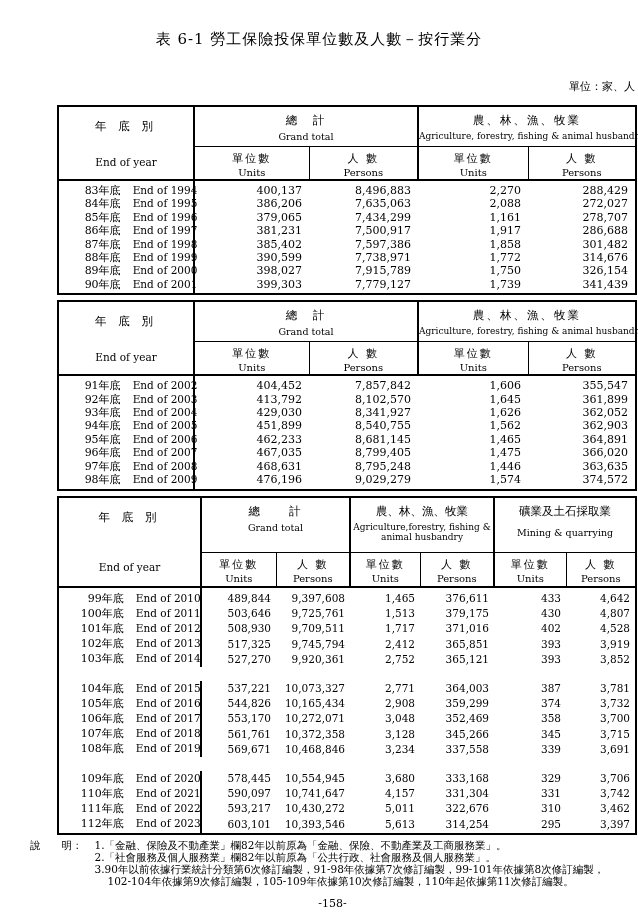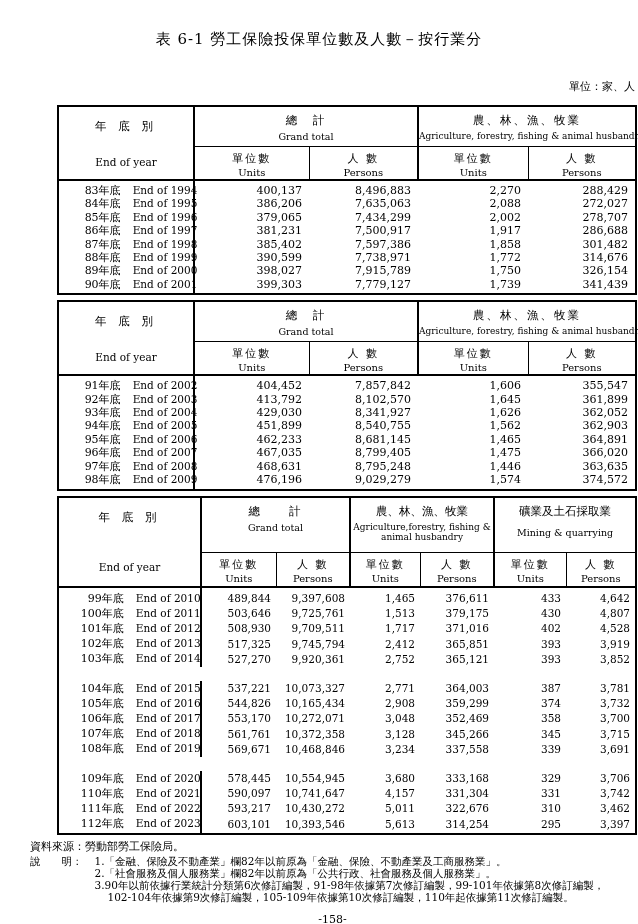--- a/index.html
+++ b/index.html
@@ -140,21 +140,21 @@
           <td class="year-cell"><span class="yzh">84年底</span><span class="yen">End of 1995</span></td>
           <td class="num">386,206</td>
           <td class="num">7,635,063</td>
           <td class="num">2,088</td>
           <td class="num">272,027</td>
         </tr>
         <tr>
           <td class="year-cell"><span class="yzh">85年底</span><span class="yen">End of 1996</span></td>
           <td class="num">379,065</td>
           <td class="num">7,434,299</td>
-          <td class="num">2,002</td>
+          <td class="num">1,161</td>
           <td class="num">278,707</td>
         </tr>
         <tr>
           <td class="year-cell"><span class="yzh">86年底</span><span class="yen">End of 1997</span></td>
           <td class="num">381,231</td>
           <td class="num">7,500,917</td>
           <td class="num">1,917</td>
           <td class="num">286,688</td>
         </tr>
         <tr>
@@ -476,21 +476,20 @@
           <td class="num">10,393,546</td>
           <td class="num">5,613</td>
           <td class="num">314,254</td>
           <td class="num">295</td>
           <td class="num">3,397</td>
         </tr>
       </tbody>
   </table>
 
   <div class="footer">
-    <div class="source-line"><span>資料來源：</span><span>勞動部勞工保險局。</span></div>
     <div class="notes">
       <div class="notes-label">說　　明：</div>
       <div class="notes-body">
           <div class="note-line">1.「金融、保險及不動產業」欄82年以前原為「金融、保險、不動產業及工商服務業」。</div>
           <div class="note-line">2.「社會服務及個人服務業」欄82年以前原為「公共行政、社會服務及個人服務業」。</div>
           <div class="note-line">3.90年以前依據行業統計分類第6次修訂編製，91-98年依據第7次修訂編製，99-101年依據第8次修訂編製，</div>
           <div class="note-line ind1">102-104年依據第9次修訂編製，105-109年依據第10次修訂編製，110年起依據第11次修訂編製。</div>
         </div>
     </div>
     <div class="pageno">-158-</div>

